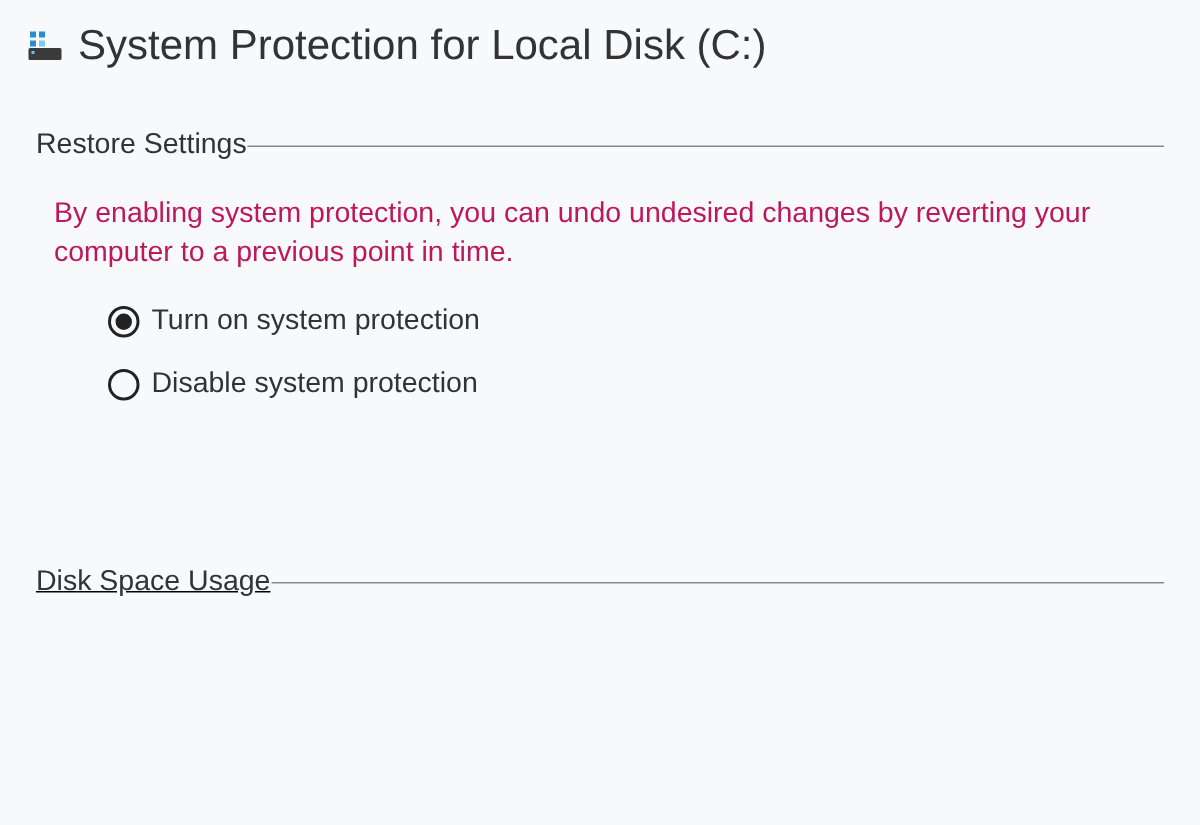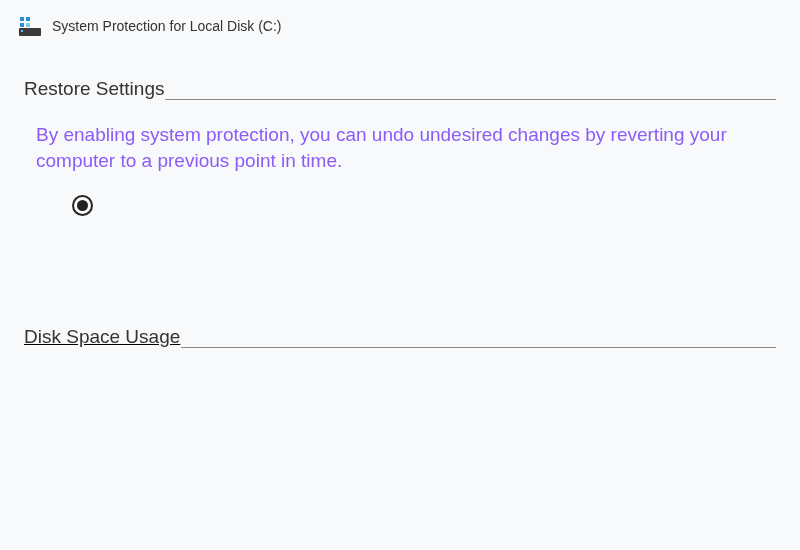--- a/index.html
+++ b/index.html
@@ -31,48 +31,48 @@
       height: 24px;
       position: relative;
       flex-shrink: 0;
     }
     .title-icon svg {
       width: 100%;
       height: 100%;
       display: block;
     }
     .title-text {
-      font-size: 14px;
+      font-size: 28px;
       color: #333333;
       font-weight: 400;
     }
     .content {
       padding: 6px 24px 0 24px;
     }
     .group {
       margin-top: 22px;
     }
     .group-header {
       display: flex;
-      align-items: flex-end;
+      align-items: center;
       gap: 1px;
     }
     .group-label {
       font-size: 19px;
       color: #333333;
       white-space: nowrap;
     }
     .group-line {
       flex: 1;
       height: 1px;
       background: #888888;
     }
     .group-desc {
       font-size: 19px;
-      color: #8b5cf6;
+      color: #be185d;
       line-height: 1.35;
       margin-top: 22px;
       padding: 0 8px 0 12px;
     }
     .radio-list {
       margin-top: 22px;
       padding-left: 48px;
       display: flex;
       flex-direction: column;
       gap: 20px;
@@ -134,20 +134,25 @@
         <span class="group-label">Restore Settings</span>
         <div class="group-line"></div>
       </div>
       <div class="group-desc">By enabling system protection, you can undo undesired changes by reverting your computer to a previous point in time.</div>
 
       <div class="radio-list">
         <div class="radio-item">
           <span class="radio-circle">
             <span class="radio-dot"></span>
           </span>
+          <span class="radio-label">Turn on system protection</span>
+        </div>
+        <div class="radio-item">
+          <span class="radio-circle"></span>
+          <span class="radio-label">Disable system protection</span>
         </div>
       </div>
     </div>
 
     <div class="group group2">
       <div class="group-header">
         <span class="group-label">Disk Space Usage</span>
         <div class="group-line"></div>
       </div>
     </div>

